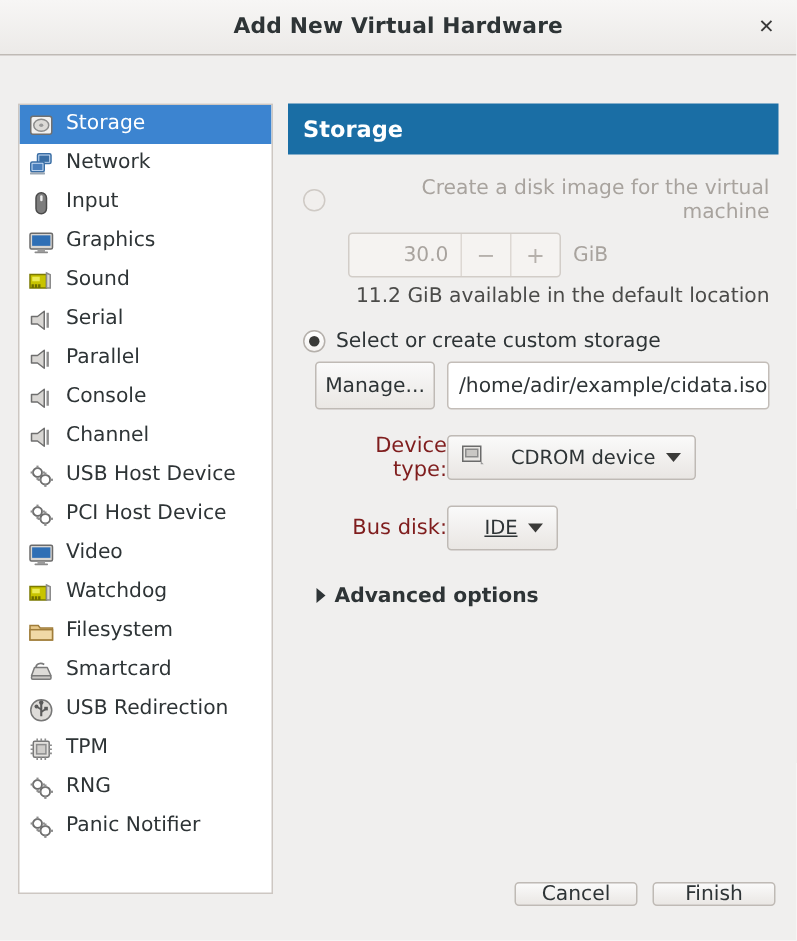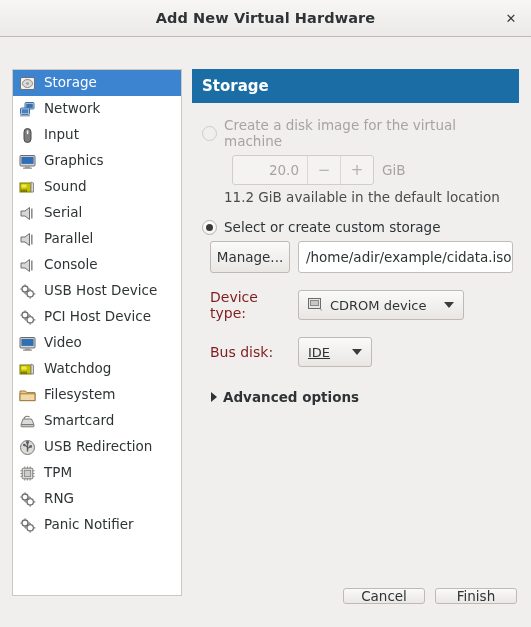--- a/index.html
+++ b/index.html
@@ -123,20 +123,21 @@
     font-weight: bold;
     padding: 7px 0 7px 10px;
     box-sizing: border-box;
     height: 34px;
     display: flex;
     align-items: center;
   }
   .pane-body {
     padding: 14px 6px 0 10px;
     box-sizing: border-box;
+    text-align: right;
   }
 
   
   .radio-row {
     display: flex;
     align-items: center;
     gap: 7px;
     margin-bottom: 6px;
   }
   .radio {
@@ -411,20 +412,29 @@
             <svg width="17" height="17" viewBox="0 0 17 17">
               <path d="M2 6 L6 6 L10.5 2.5 L10.5 14.5 L6 11 L2 11 Z" fill="#d9d7d4" stroke="#6f6f6f" stroke-linejoin="round"></path>
               <rect x="12" y="3.5" width="1.6" height="10" fill="#8f8f8f"></rect>
             </svg>
           </span>
           <span class="side-label">Console</span>
         </div>
         <div class="side-item">
           <span class="side-icon">
             <svg width="17" height="17" viewBox="0 0 17 17">
+              <path d="M2 6 L6 6 L10.5 2.5 L10.5 14.5 L6 11 L2 11 Z" fill="#d9d7d4" stroke="#6f6f6f" stroke-linejoin="round"></path>
+              <rect x="12" y="3.5" width="1.6" height="10" fill="#8f8f8f"></rect>
+            </svg>
+          </span>
+          <span class="side-label">Channel</span>
+        </div>
+        <div class="side-item">
+          <span class="side-icon">
+            <svg width="17" height="17" viewBox="0 0 17 17">
               <g fill="none" stroke="#6d6d6d" stroke-width="1.3">
                 <circle cx="6" cy="6" r="3"></circle>
                 <circle cx="11.2" cy="10.8" r="3.2"></circle>
               </g>
               <g fill="#8b8b8b">
                 <rect x="5.3" y="1.4" width="1.4" height="1.9"></rect>
                 <rect x="5.3" y="9" width="1.4" height="1.9"></rect>
                 <rect x="1.4" y="5.3" width="1.9" height="1.4"></rect>
                 <rect x="9" y="5.3" width="1.9" height="1.4"></rect>
                 <rect x="10.5" y="6" width="1.5" height="2"></rect>
@@ -580,21 +590,21 @@
 
       <div class="pane-body">
 
         <div class="radio-row">
           <span class="radio disabled"></span>
           <span class="radio-label disabled">Create a disk image for the virtual machine</span>
         </div>
 
         <div class="spin-row">
           <div class="spinner">
-            <div class="spin-value">20.0</div>
+            <div class="spin-value">30.0</div>
             <div class="spin-btn">−</div>
             <div class="spin-btn">+</div>
           </div>
           <span class="unit-label">GiB</span>
         </div>
 
         <div class="avail-text">11.2 GiB available in the default location</div>
 
         <div class="radio-row">
           <span class="radio checked"></span>

